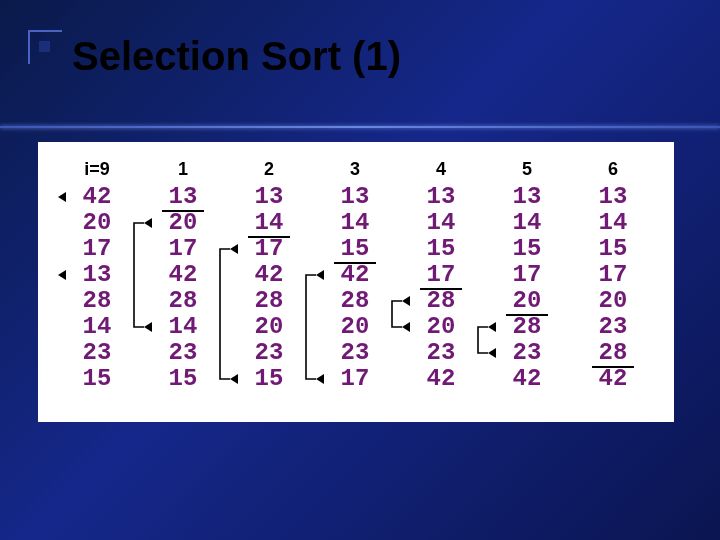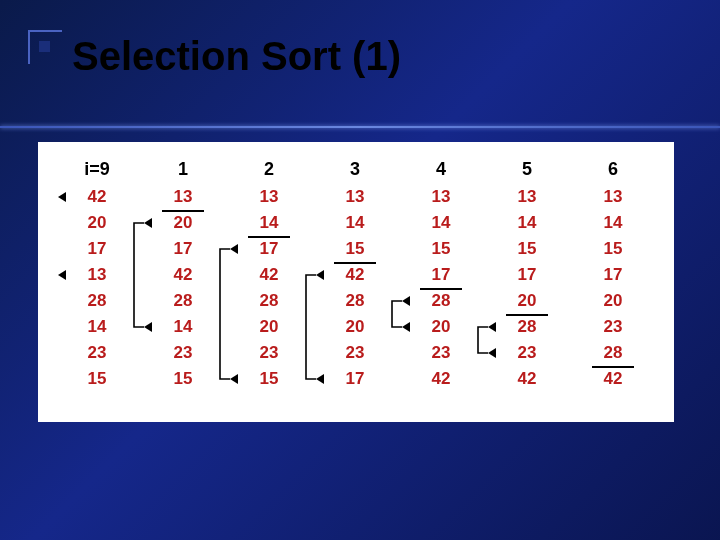--- a/index.html
+++ b/index.html
@@ -33,22 +33,23 @@
   .panel-inner{
     position:absolute;left:30px;top:16px;right:22px;bottom:16px;
   }
   .col{
     position:absolute;top:0;width:58px;text-align:center;
   }
   .hdr{
     font-size:18px;font-weight:bold;color:#000;line-height:22px;height:28px;
   }
   .cell{
-    font-size:17px;font-weight:bold;color:#b91c1c;line-height:22px;height:26px;
+    font-size:24px;font-weight:bold;color:#701a75;line-height:22px;height:26px;
     position:relative;
+    font-family:Liberation Mono, monospace;
   }
   .cell .ul{
     position:absolute;left:8px;right:8px;bottom:0;height:2px;background:#000;
   }
   .cell .arrowL{
     position:absolute;left:-10px;top:6px;width:0;height:0;
     border-top:5px solid transparent;border-bottom:5px solid transparent;border-right:8px solid #000;
   }
   svg.conn{position:absolute;top:0;left:0;pointer-events:none;}
   svg.conn path{stroke:#000;stroke-width:1.6;fill:none;}

